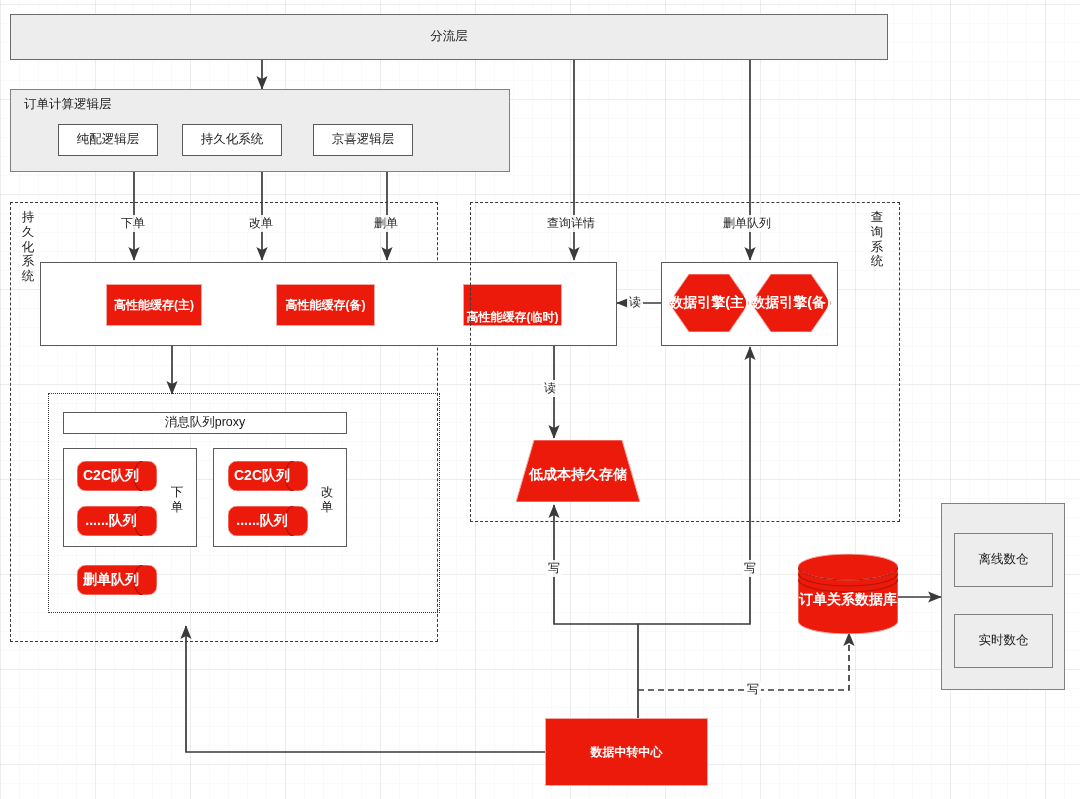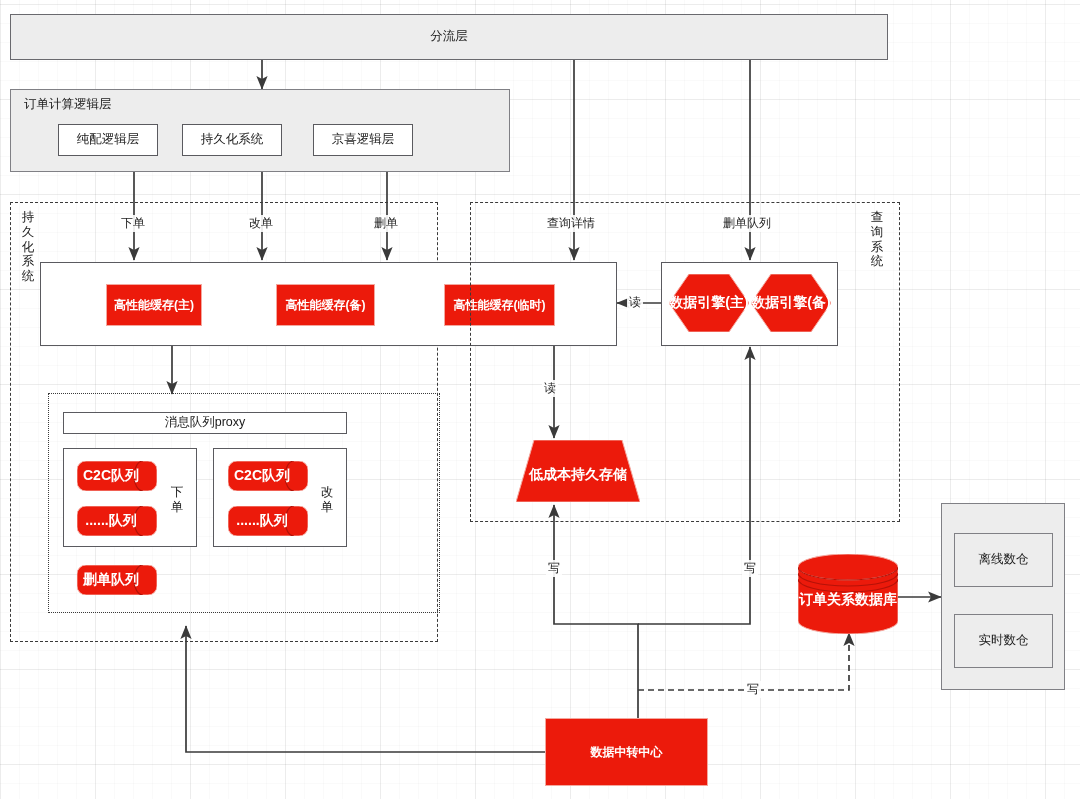--- a/index.html
+++ b/index.html
@@ -103,21 +103,21 @@
   <div class="elabel" style="left:247px;top:215px;">改单</div>
   <div class="elabel" style="left:372px;top:215px;">删单</div>
 
   <div class="node white" style="left:40px;top:262px;width:577px;height:84px;"></div>
   <div class="node red" style="left:106px;top:284px;width:96px;height:42px;">
     <span>高性能缓存(主)</span>
   </div>
   <div class="node red" style="left:276px;top:284px;width:99px;height:42px;">
     <span>高性能缓存(备)</span>
   </div>
-  <div class="node red" style="left:444px;top:284px;width:111px;height:42px;">
+  <div class="node red" style="left:463px;top:284px;width:99px;height:42px;align-items:flex-end;">
     <span>高性能缓存(临时)</span>
   </div>
   <div class="elabel" style="left:627px;top:294px;">读</div>
 
   <div class="dotted" style="left:48px;top:393px;width:392px;height:220px;"></div>
   <div class="node white" style="left:63px;top:412px;width:284px;height:22px;">
     <span>消息队列proxy</span>
   </div>
 
   <div class="node white" style="left:63px;top:448px;width:134px;height:99px;"></div>

